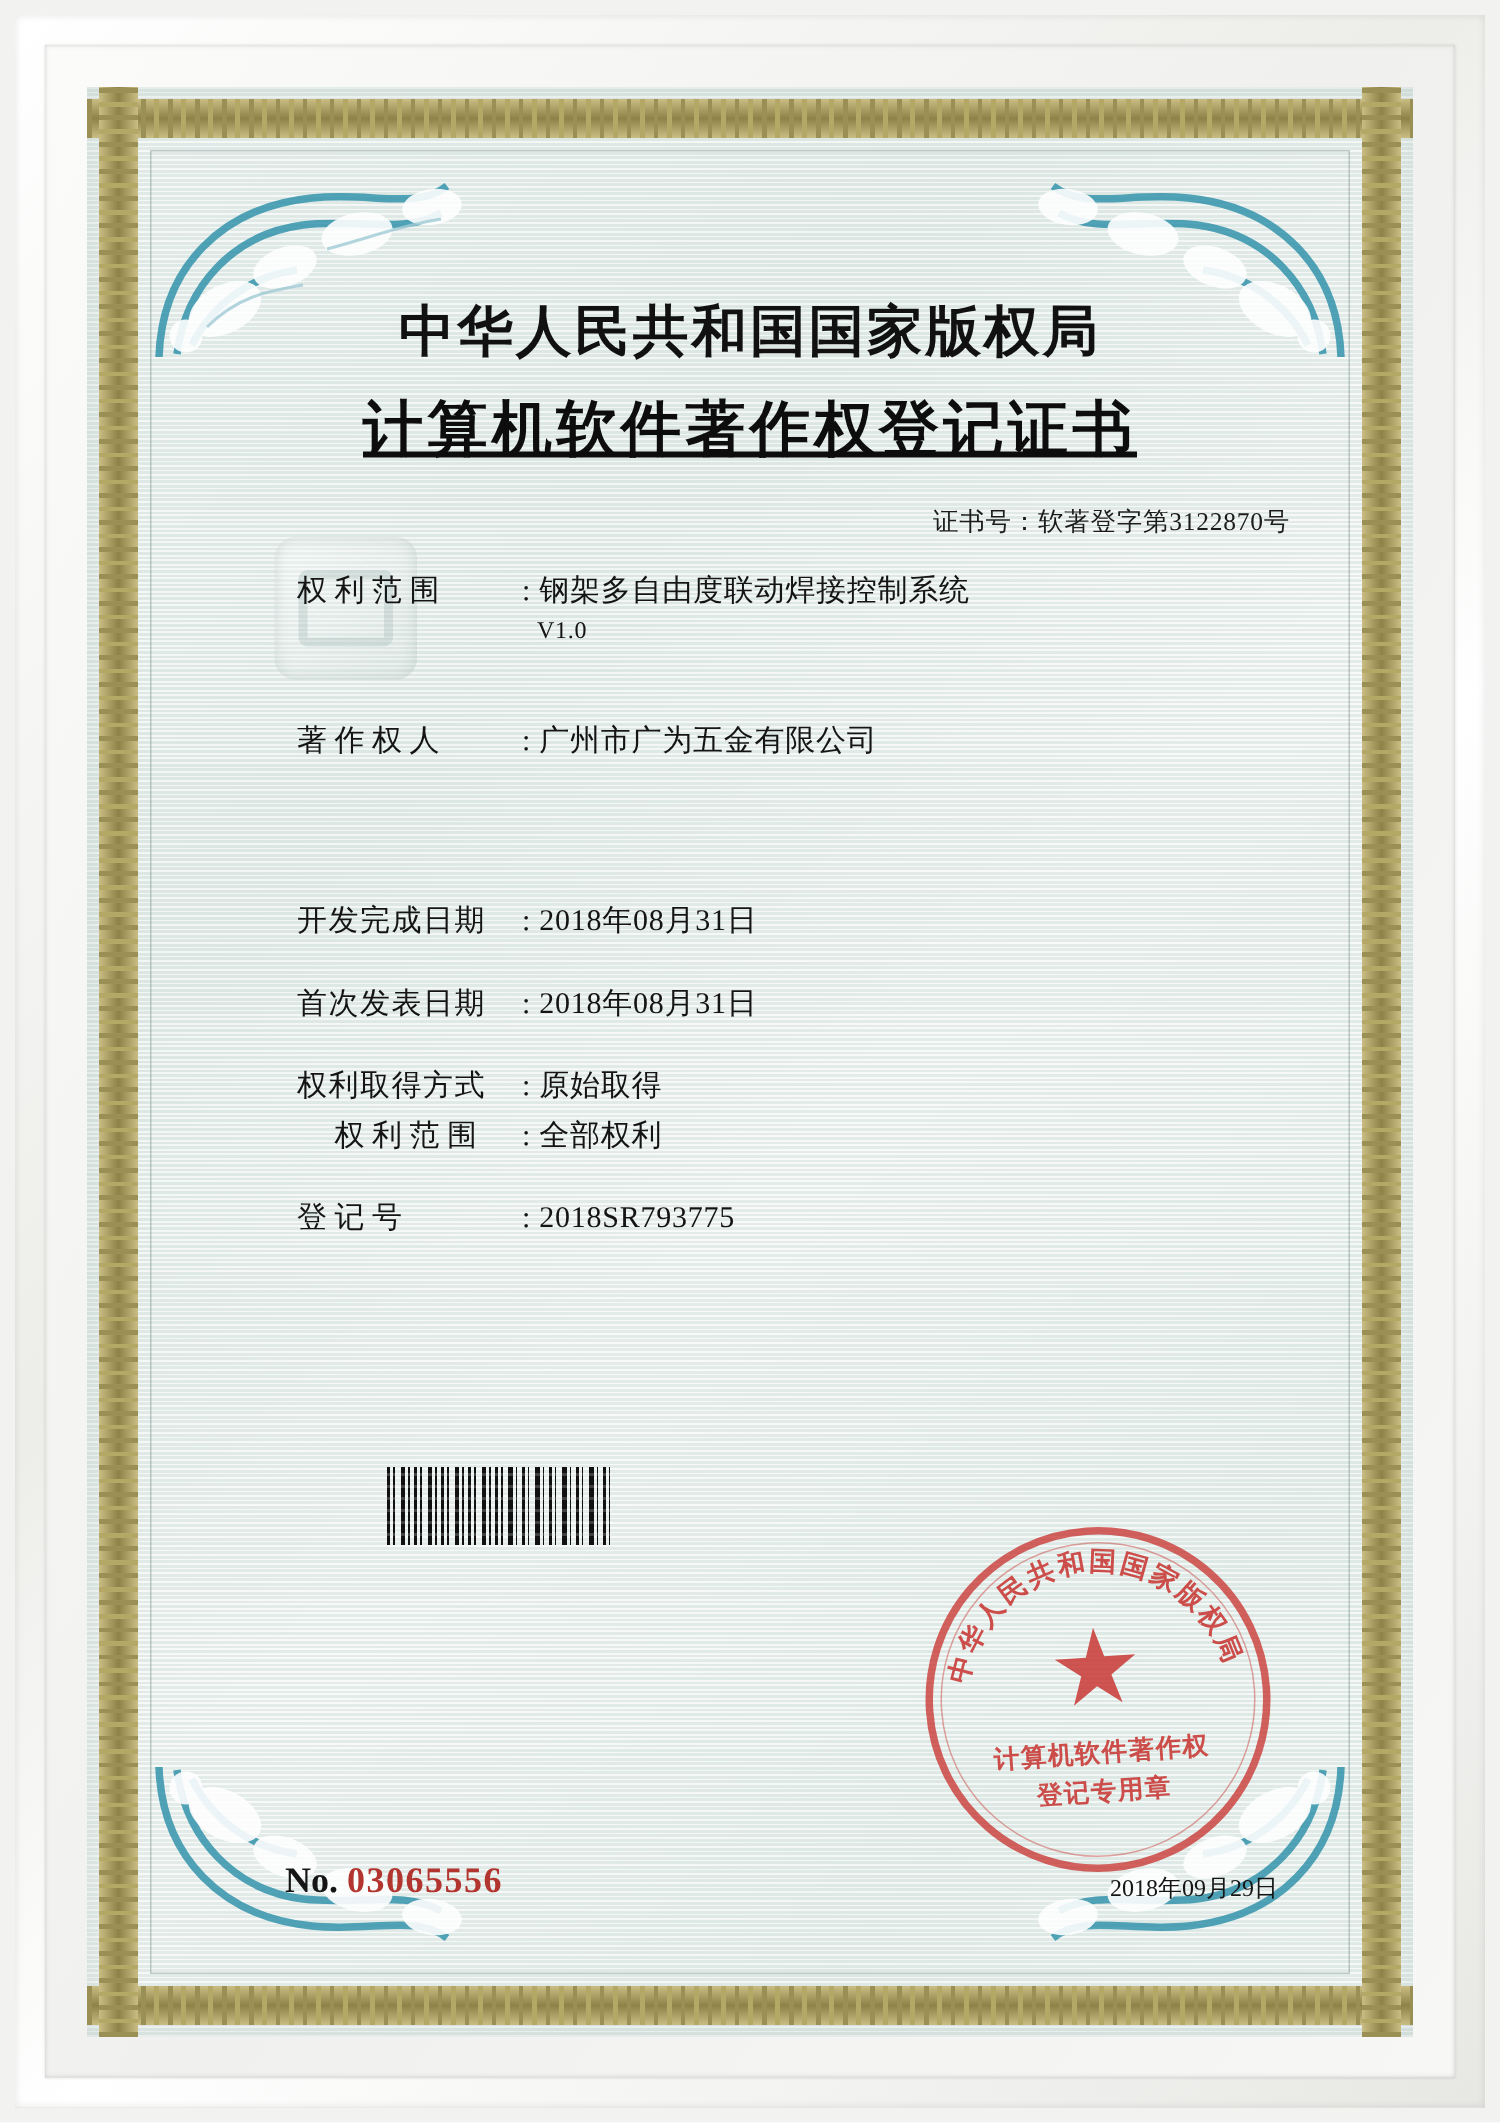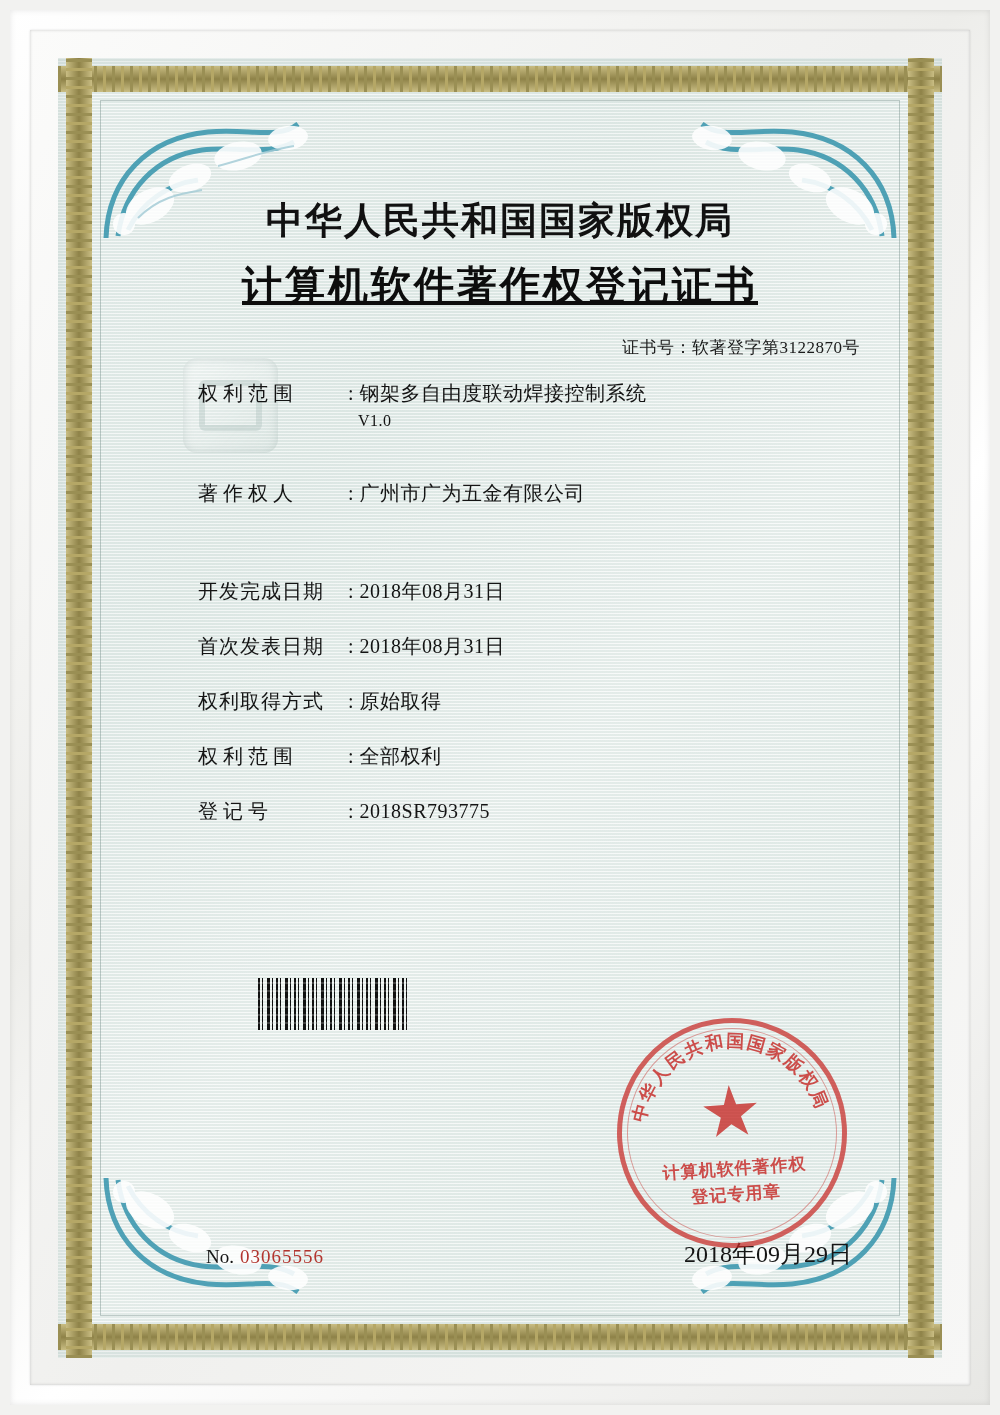--- a/index.html
+++ b/index.html
@@ -160,33 +160,33 @@
     left: 140px;
     font-size: 20px;
     color: #141414;
     white-space: nowrap;
   }
   .field .lbl {
     display: inline-block;
     width: 150px;
     letter-spacing: 5px;
   }
-  .field .lbl.tight { letter-spacing: 1px; }
+  .field .lbl.tight { letter-spacing: 1px; margin-top: 22px; }
   .field .val {
     letter-spacing: 0.5px;
   }
   .field .colon { margin-right: 6px; }
 
   .f-software   { top: 322px; }
   .f-version    { top: 354px; left: 300px; font-size: 16px; letter-spacing:1px;}
   .f-owner      { top: 422px; }
   .f-devdate    { top: 520px; }
   .f-pubdate    { top: 575px; }
   .f-rightway   { top: 630px; }
-  .f-rightscope { top: 685px; }
+  .f-rightscope { top: 685px; text-align: center; }
   .f-regno      { top: 740px; }
 
   .statement {
     position: absolute;
     left: 120px; width: 660px;
     top: 800px;
     font-size: 20px;
     line-height: 46px;
     color: #141414;
   }
@@ -209,33 +209,34 @@
     background-image: repeating-linear-gradient(0deg,
       rgba(0,0,0,0.0) 0px, rgba(0,0,0,0.0) 6px,
       rgba(255,255,255,0.55) 6px, rgba(255,255,255,0.55) 8px);
     mix-blend-mode: screen;
     opacity: 0.35;
   }
 
   
   .serial {
     position: absolute;
-    left: 148px; bottom: 90px;
-    font-size: 19px;
+    left: 132px; bottom: 90px;
+    font-size: 24px;
     color: #1b1b1b;
     white-space: nowrap;
+    font-weight: bold;
   }
   .serial .sn-no { color: #151515; margin-right: 6px; }
   .serial .sn-digits { color: #b2352f; letter-spacing: 1px; }
 
   
   .issue-date {
     position: absolute;
     right: 90px; bottom: 88px;
-    font-size: 24px;
+    font-size: 16px;
     color: #151515;
     white-space: nowrap;
     margin-top: 22px;
   }
 
   
   .seal {
     position: absolute;
     right: 95px; bottom: 110px;
     width: 220px; height: 220px;

